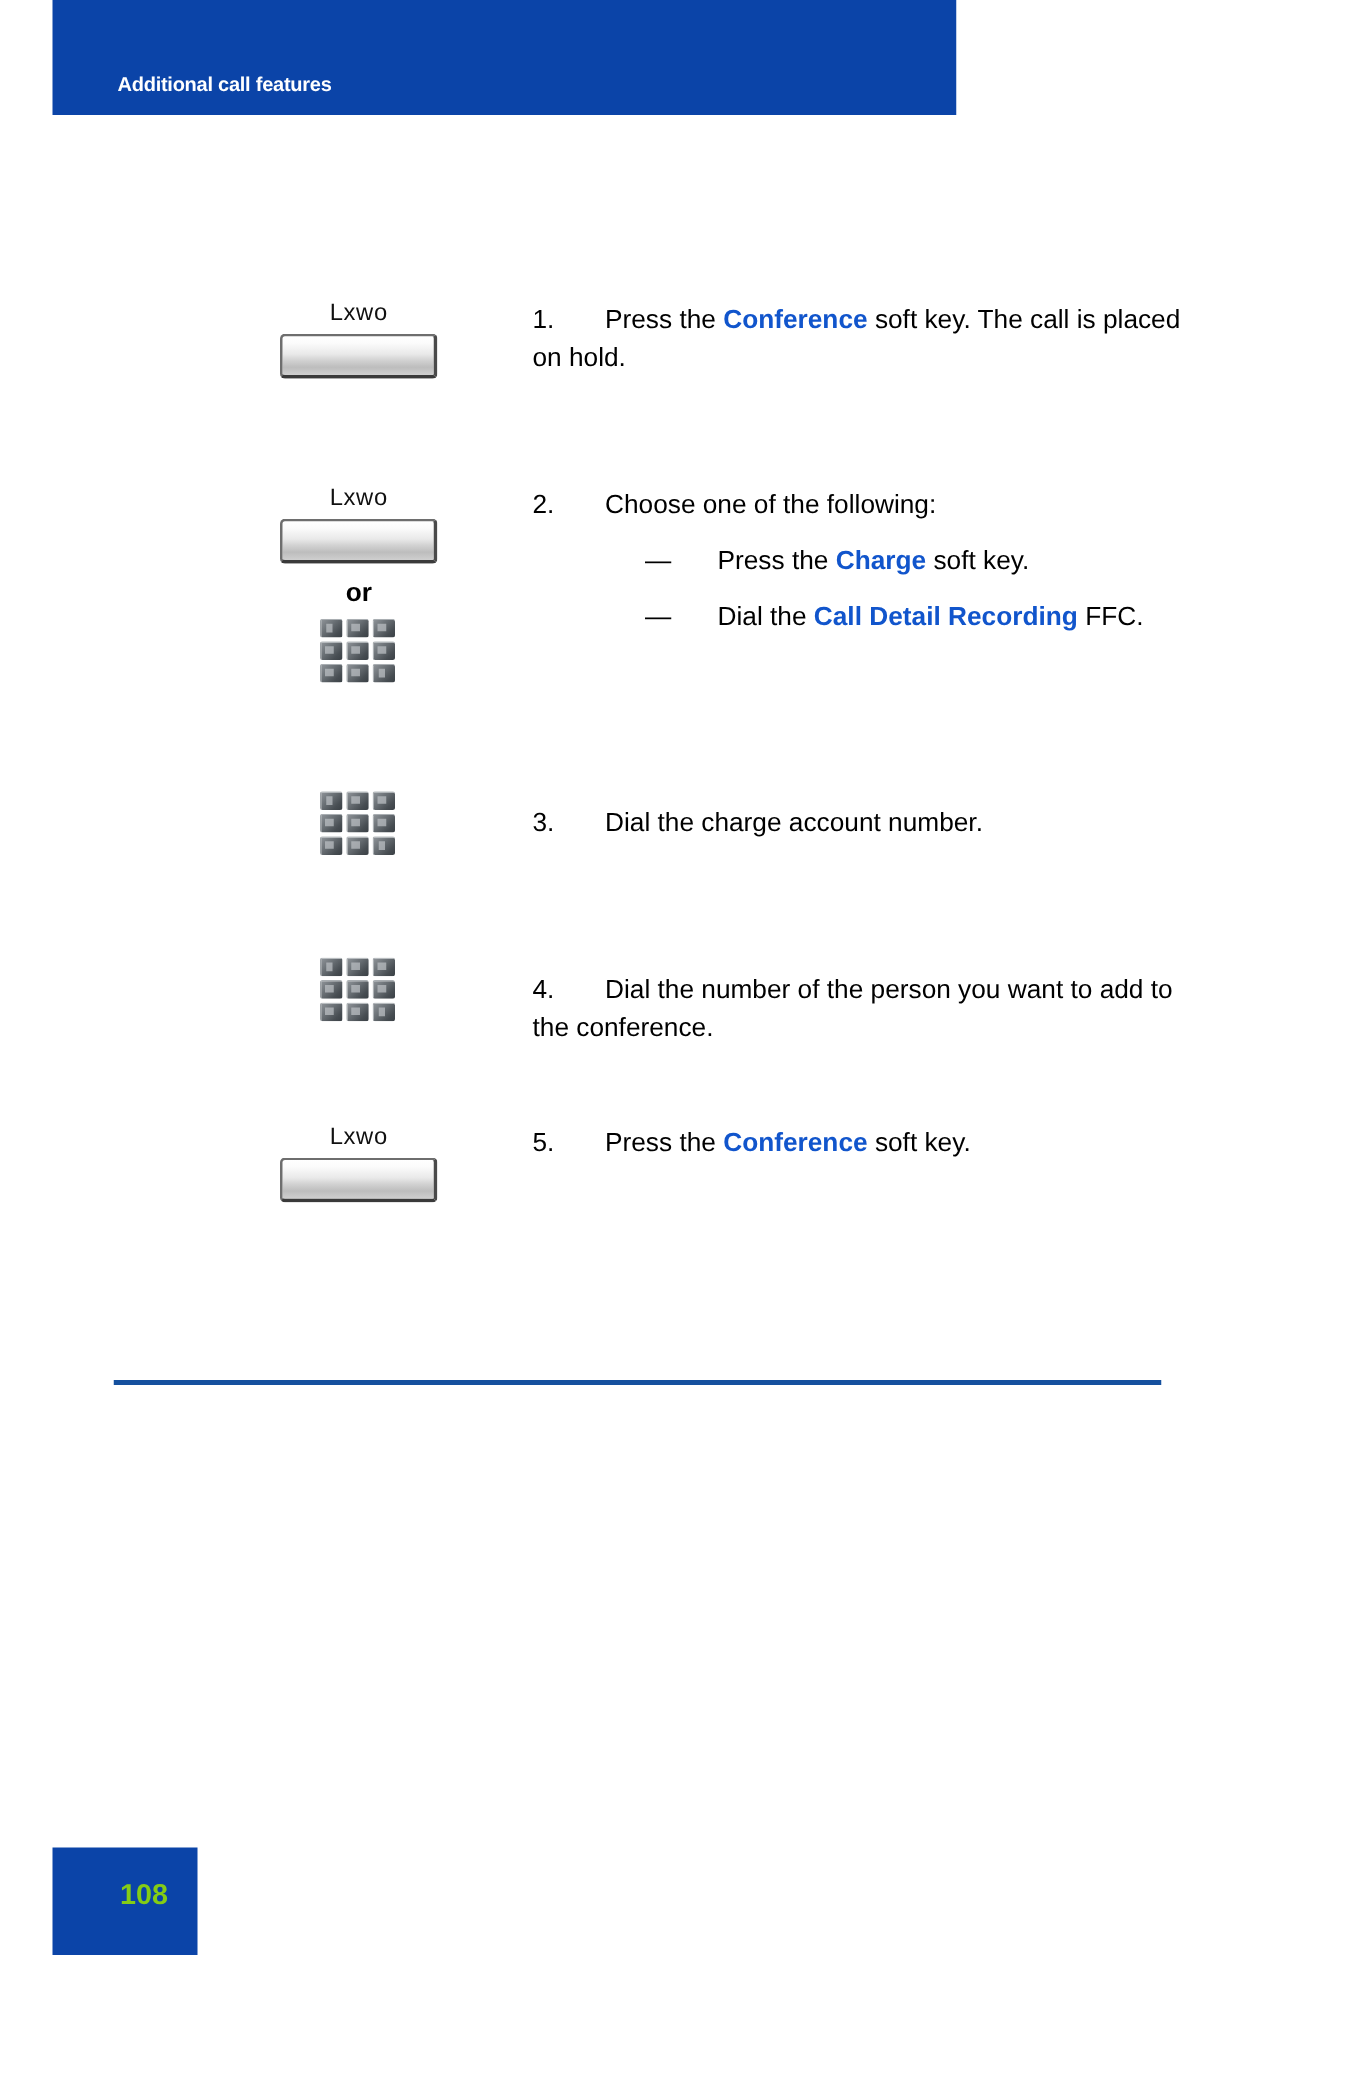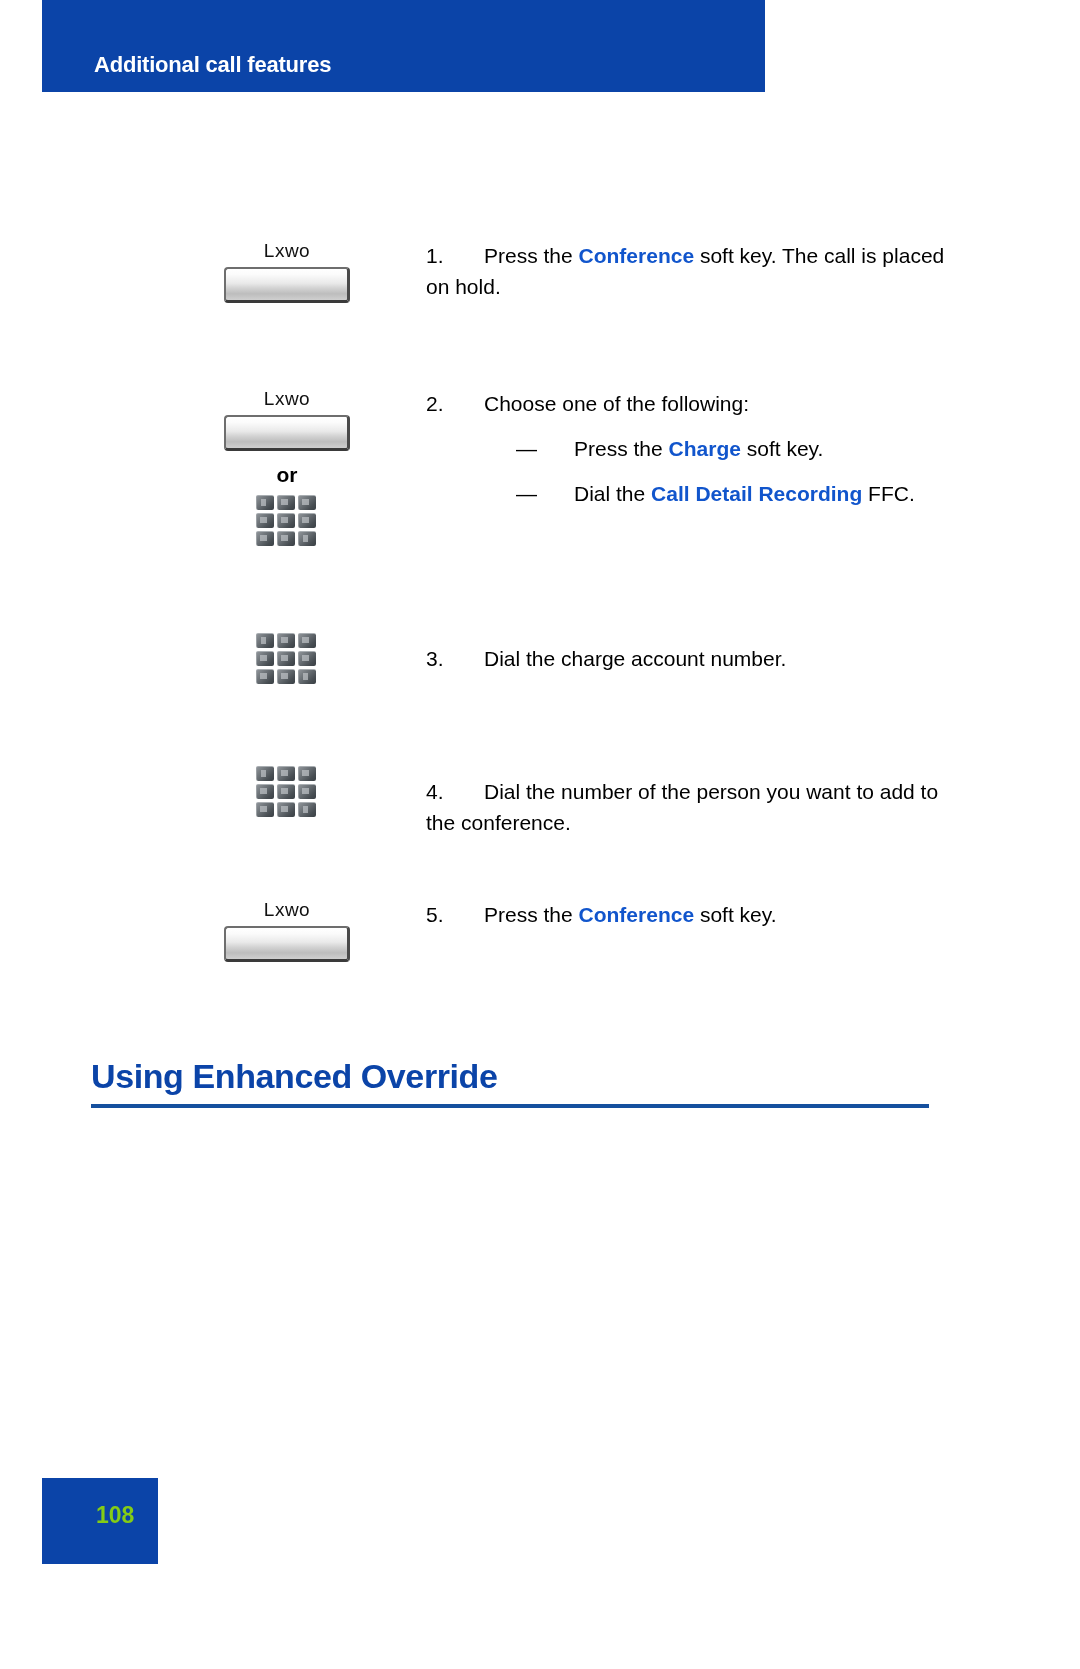--- a/index.html
+++ b/index.html
@@ -29,21 +29,21 @@
     top: 0;
     width: 723px;
     height: 92px;
     background: #0B44A8;
   }
   .header-banner-title {
     position: absolute;
     left: 52px;
     bottom: 14px;
     color: #ffffff;
-    font-size: 22px;
+    font-size: 16px;
     font-weight: bold;
     letter-spacing: -0.2px;
     text-align: center;
   }
 
   
   .task-heading {
     position: absolute;
     left: 91px;
     top: 130px;
@@ -344,21 +344,20 @@
         </div>
       </div>
       <div class="step-text">
         <span class="step-num">5.</span>
         <span class="step-body"><span>Press the </span><span class="kw">Conference</span><span> soft key.</span></span>
       </div>
     </div>
 
   </div>
 
-  <div class="section-heading">Using Enhanced Override</div>
   <div class="section-rule"></div>
 
 
   <div class="footer-box">
     <div class="footer-page-number">108</div>
   </div>
 
 </div>
 
 </body></html>

